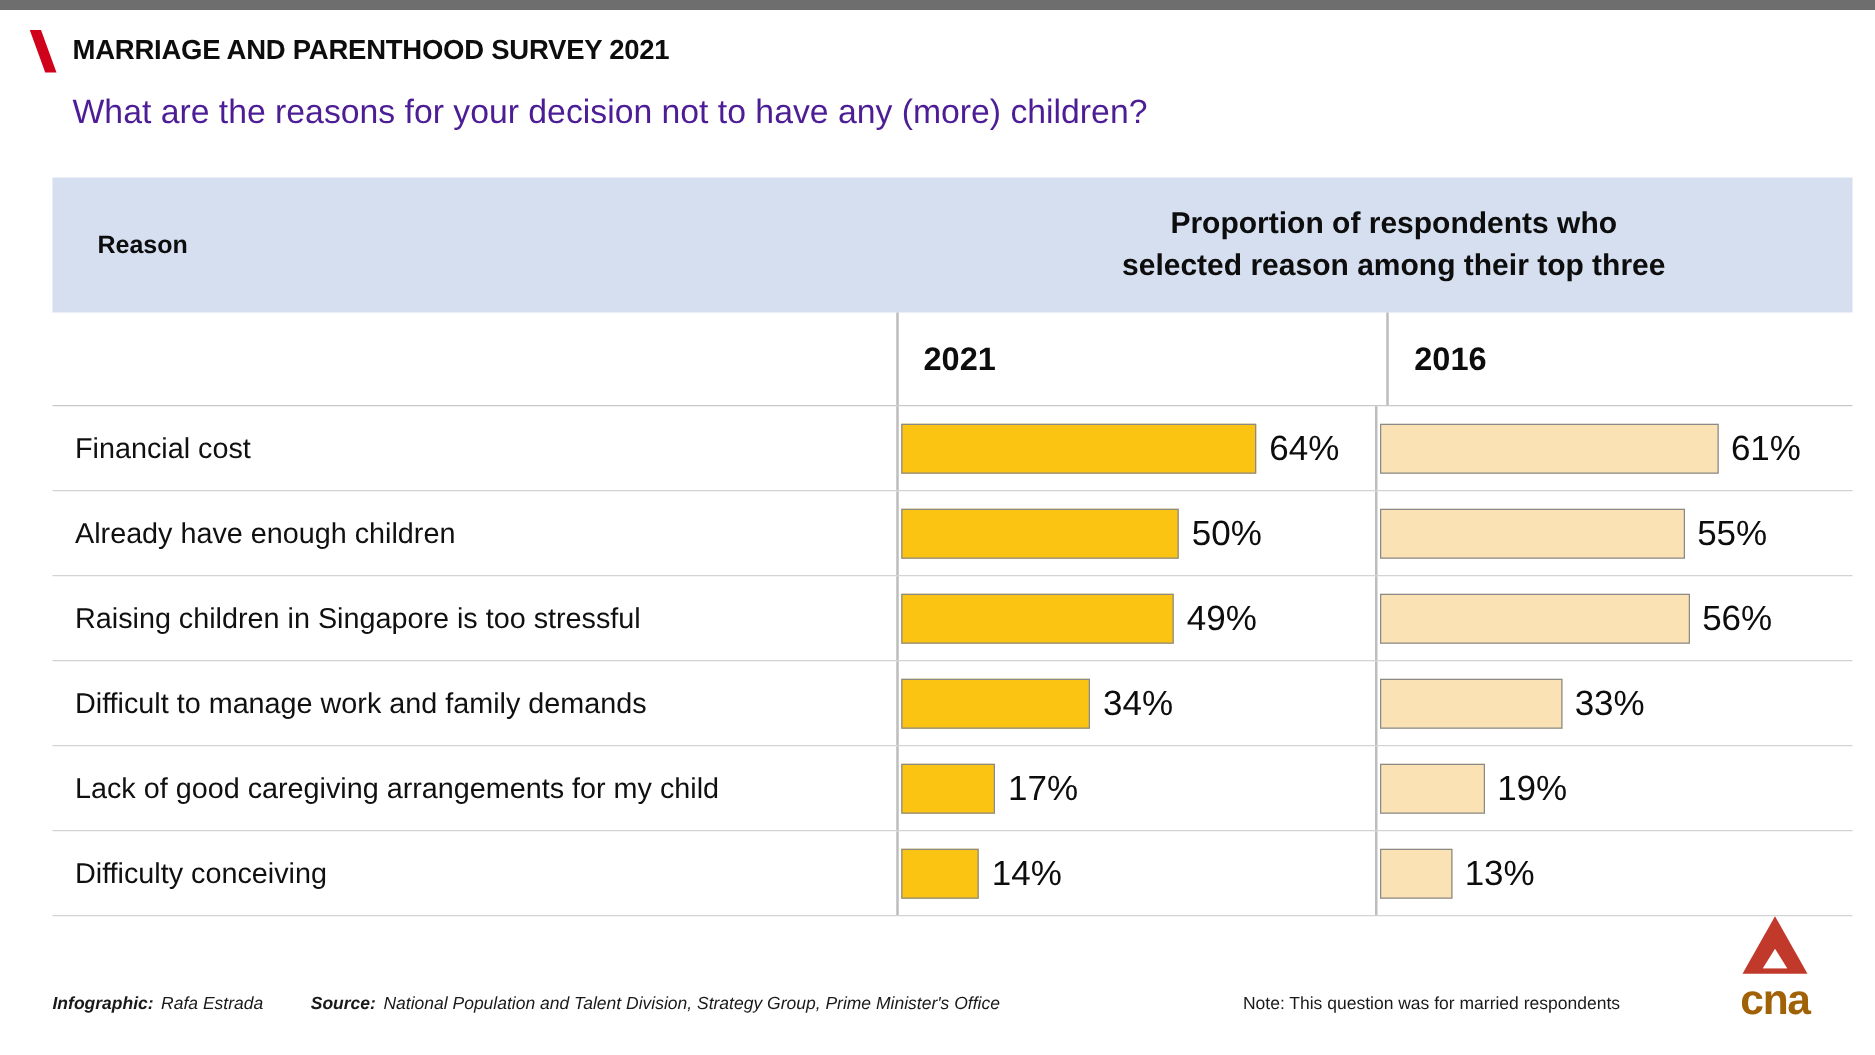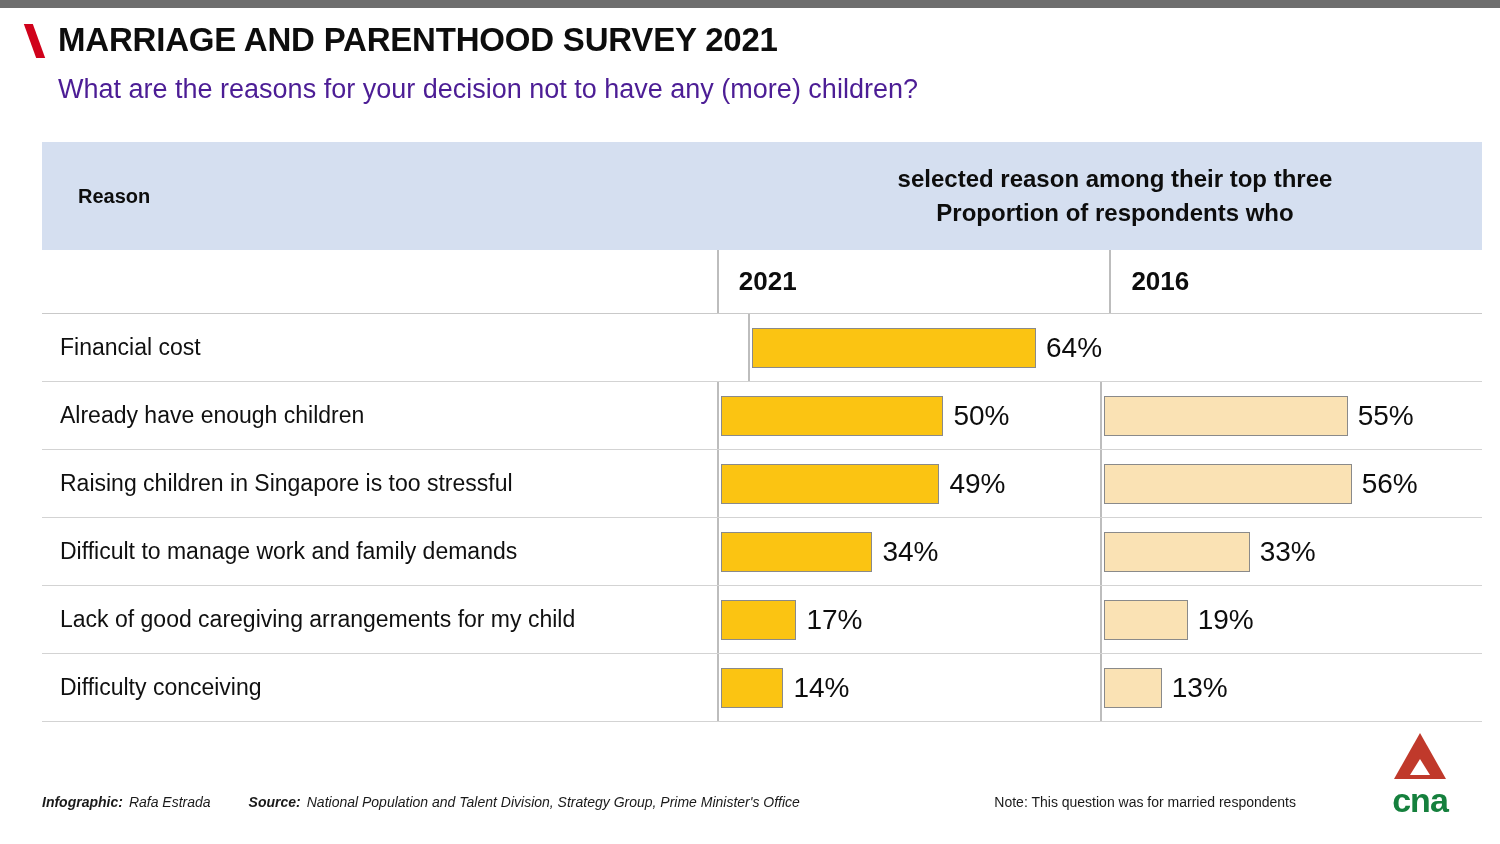--- a/index.html
+++ b/index.html
@@ -39,21 +39,21 @@
   }
   .red-slash:before {
     content: "";
     position: absolute;
     left: 4px; top: 0;
     width: 9px; height: 34px;
     background: #d0021b;
     transform: skewX(20deg);
   }
   .title {
-    font-size: 33px;
+    font-size: 22px;
     font-weight: 800;
     letter-spacing: -0.2px;
     color: #0d0d0d;
     line-height: 36px;
     white-space: nowrap;
   }
   .subtitle {
     margin-top: 14px;
     margin-left: 32px;
     font-size: 27px;
@@ -87,21 +87,21 @@
     justify-content: center;
     text-align: center;
     font-size: 24px;
     font-weight: 800;
     color: #0d0d0d;
     line-height: 34px;
     padding: 0 14px;
   }
   .yearrow {
     display: flex;
-    height: 64px;
+    height: 75px;
     border-bottom: 1px solid #c9c9c9;
     gap: 20px;
   }
   .yr-spacer { width: 706px; }
   .yr-cell {
     width: 400px;
     display: flex;
     align-items: center;
     padding-left: 20px;
     font-size: 26px;
@@ -187,21 +187,21 @@
     content: "";
     position: absolute;
     left: -10px; top: 26px;
     width: 20px; height: 16px;
     background: #ffffff;
     clip-path: polygon(0 100%, 50% 0, 100% 100%);
   }
   .logo-text {
     font-size: 34px;
     font-weight: 800;
-    color: #15803d;
+    color: #a16207;
     letter-spacing: -1px;
     margin-top: 2px;
   }
 </style>
 </head>
 <body>
 
 <div class="page">
 
   <div class="topbar"></div>
@@ -213,38 +213,44 @@
     </div>
     <div class="subtitle">What are the reasons for your decision not to have any (more) children?</div>
   </div>
 
   <div class="table">
 
     <div class="thead">
       <div class="th-reason">Reason</div>
       <div class="th-prop">
         <div>
+          <div>Proportion of respondents who</div>
           <div>selected reason among their top three</div>
-          <div>Proportion of respondents who</div>
         </div>
       </div>
     </div>
 
     <div class="yearrow">
       <div class="yr-spacer"></div>
       <div class="yr-cell">2021</div>
       <div class="yr-cell">2016</div>
     </div>
 
     <div class="row">
       <div class="cell-reason">Financial cost</div>
       <div class="cell-bar">
         <div class="barwrap">
           <div class="bar bar-2021" style="width:284px"></div>
           <div class="bar-label">64%</div>
+        </div>
+      </div>
+      <div class="cell-bar">
+        <div class="barwrap">
+          <div class="bar bar-2016" style="width:271px"></div>
+          <div class="bar-label">61%</div>
         </div>
       </div>
     </div>
 
     <div class="row">
       <div class="cell-reason">Already have enough children</div>
       <div class="cell-bar">
         <div class="barwrap">
           <div class="bar bar-2021" style="width:222px"></div>
           <div class="bar-label">50%</div>

